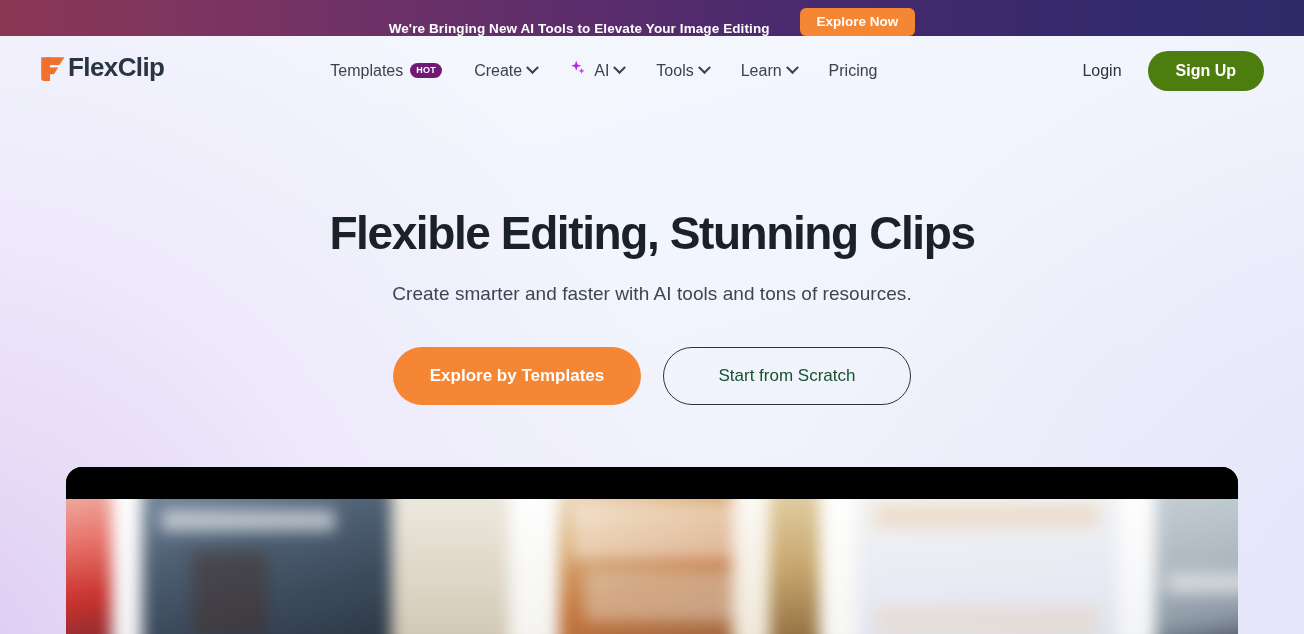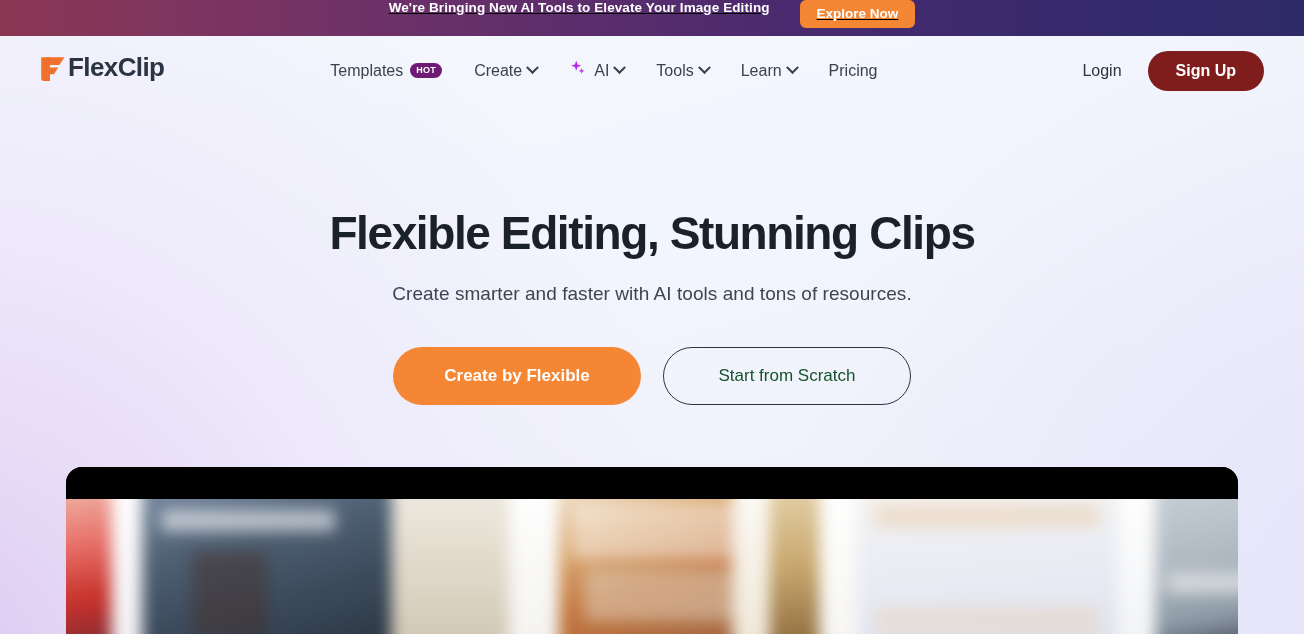--- a/index.html
+++ b/index.html
@@ -28,24 +28,23 @@
   }
 
   
   .promo-banner {
     position: relative;
     z-index: 5;
     height: 36px;
     width: 100%;
     background: linear-gradient(90deg, #8a3752 0%, #7e3560 14%, #6c3168 30%, #5b2d6c 45%, #4a2a6e 60%, #3c2a6d 75%, #332a6b 88%, #2e2a68 100%);
     display: flex;
-    align-items: flex-start;
+    align-items: flex-end;
     justify-content: center;
     gap: 30px;
-    text-decoration: underline;
   }
   .promo-text {
     color: #ffffff;
     font-size: 13.5px;
     font-weight: bold;
     letter-spacing: 0.1px;
     white-space: nowrap;
   }
   .promo-cta {
     background: #f58634;
@@ -133,21 +132,21 @@
     align-items: center;
     gap: 26px;
   }
   .login-link {
     font-size: 16px;
     color: #2b3442;
     cursor: pointer;
     white-space: nowrap;
   }
   .signup-btn {
-    background: #7f1d1d;
+    background: #4d7c0f;
     color: #ffffff;
     font-size: 16px;
     font-weight: bold;
     border: none;
     border-radius: 24px;
     padding: 12px 28px;
     cursor: pointer;
     white-space: nowrap;
     font-family: inherit;
     line-height: 1;
@@ -323,21 +322,21 @@
     <span class="login-link">Login</span>
     <button class="signup-btn">Sign Up</button>
   </div>
 
 </header>
 
 <section class="hero">
   <h1 class="hero-title">Flexible Editing, Stunning Clips</h1>
   <p class="hero-sub">Create smarter and faster with AI tools and tons of resources.</p>
   <div class="hero-actions">
-    <button class="btn-primary">Create by Flexible</button>
+    <button class="btn-primary">Explore by Templates</button>
     <button class="btn-secondary">Start from Scratch</button>
   </div>
 </section>
 
 <div class="hero-media">
   <div class="media-collage">
     <div class="ph ph-0"></div>
     <div class="ph ph-1"></div>
     <div class="ph ph-2"></div>
     <div class="ph ph-3"></div>

